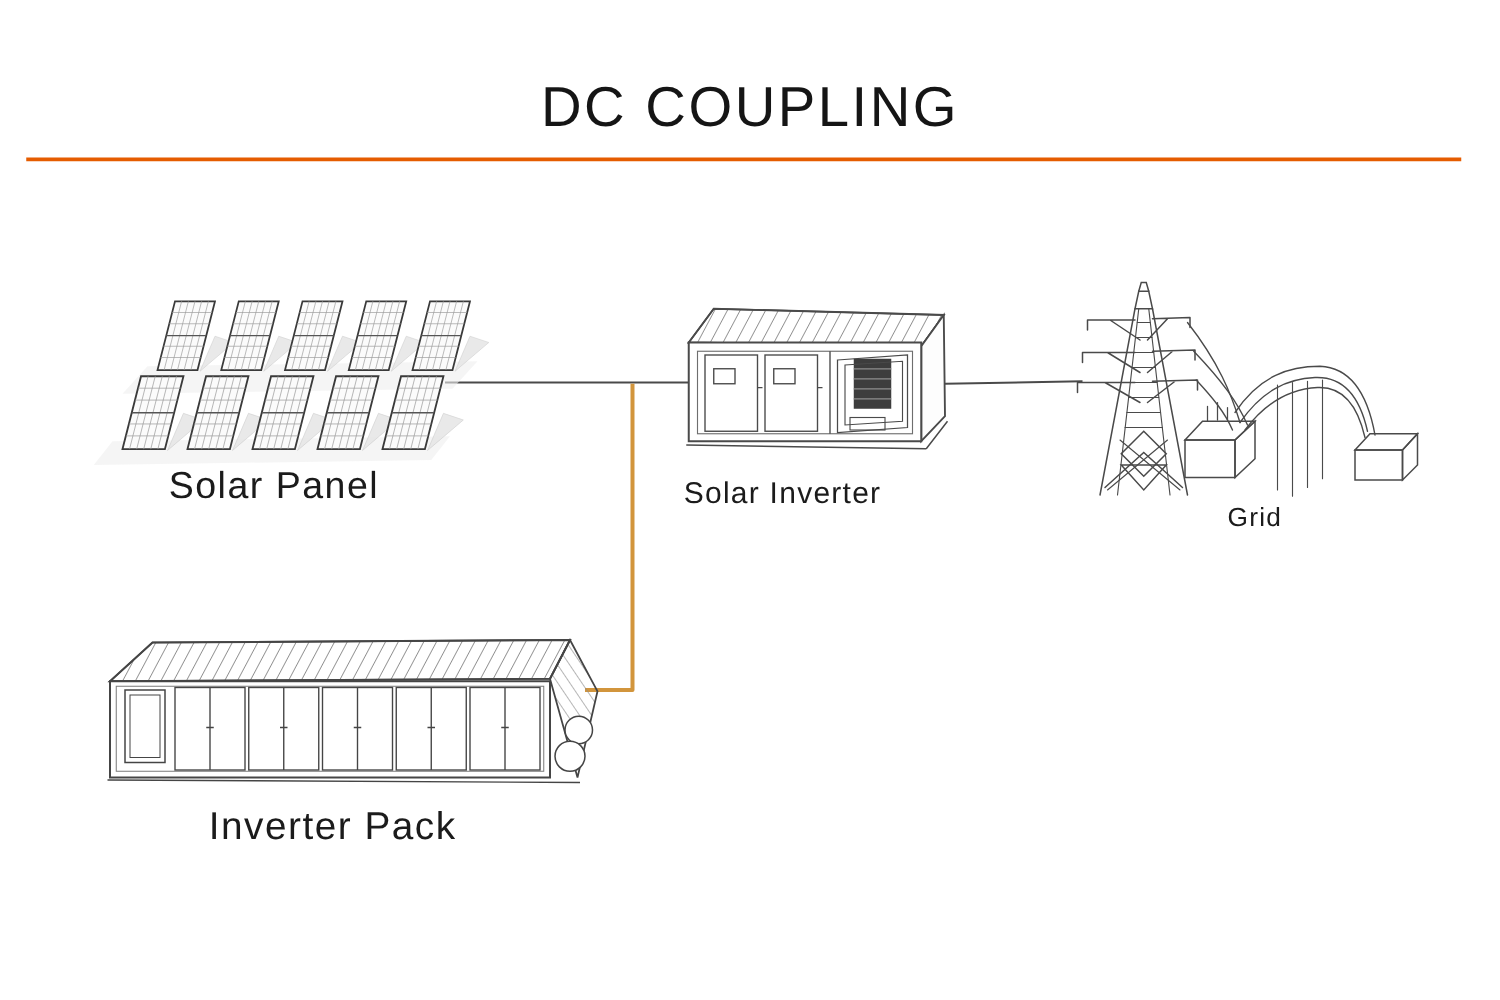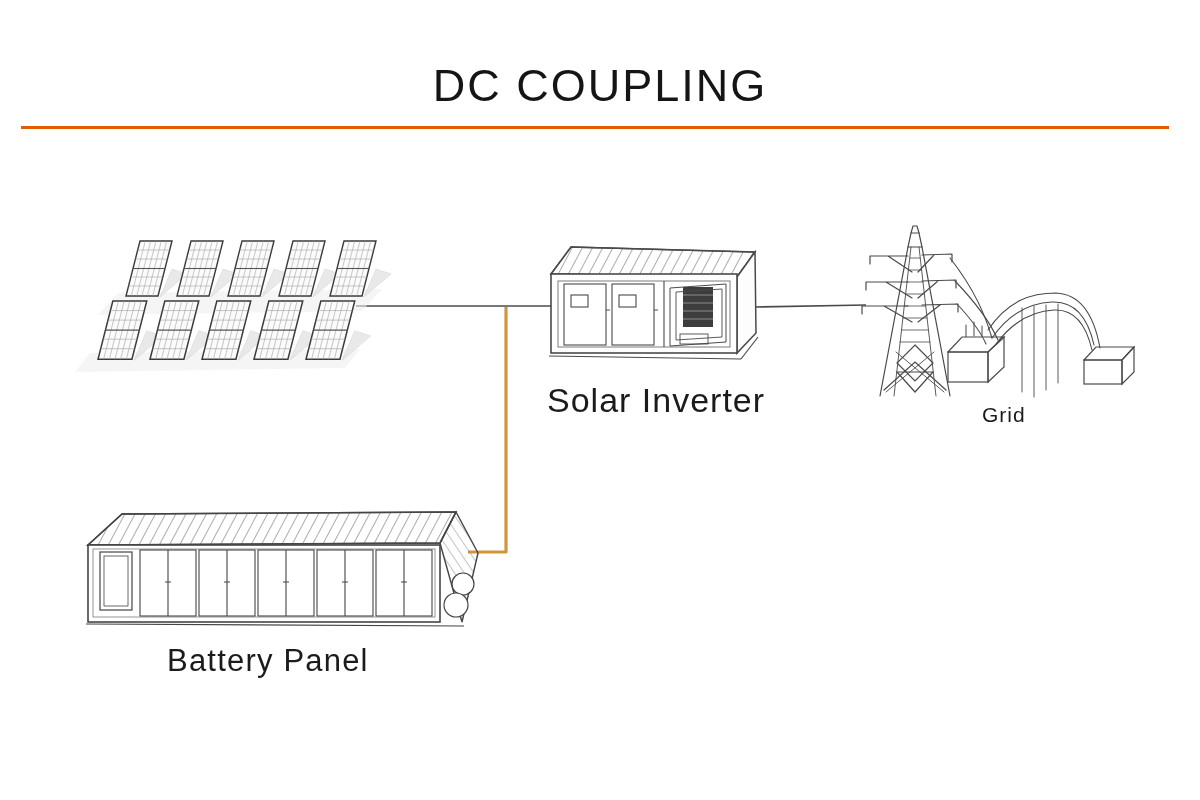--- a/index.html
+++ b/index.html
@@ -14,21 +14,21 @@
     white-space:nowrap;
   }
   .divider{
     position:absolute;left:21px;top:126px;width:1148px;height:3px;background:#e55c00;
   }
   .diagram-svg{position:absolute;left:0;top:0;}
   .node-label{
     position:absolute;color:#1b1b1b;white-space:nowrap;font-weight:400;
   }
   .label-solar-panel   {left:135px;top:372px;font-size:30px;letter-spacing:1.2px;}
-  .label-solar-inverter{left:547px;top:381px;font-size:34px;letter-spacing:1px;}
+  .label-solar-inverter{left:547px;top:381px;font-size:24px;letter-spacing:1px;}
   .label-grid          {left:982px;top:403px;font-size:21px;letter-spacing:1px;}
   .label-battery-pack  {left:167px;top:643px;font-size:31px;letter-spacing:1.2px;}
 </style>
 </head>
 <body>
 
 <div class="stage">
 
   <div class="title">DC COUPLING</div>
   <div class="divider"></div>
@@ -146,16 +146,17 @@
         <rect x="317" y="550" width="56" height="66"></rect>
           <path d="M345,550 V616 M342,582 h6"></path>
         <rect x="376" y="550" width="56" height="66"></rect>
           <path d="M404,550 V616 M401,582 h6"></path>
       </g>
       <circle cx="463" cy="584" r="11" fill="#ffffff" stroke-width="1.2"></circle>
       <circle cx="456" cy="605" r="12" fill="#ffffff" stroke-width="1.2"></circle>
     </g>
   </svg>
 
+  <div class="node-label label-solar-panel">Solar Panel</div>
   <div class="node-label label-solar-inverter">Solar Inverter</div>
   <div class="node-label label-grid">Grid</div>
-  <div class="node-label label-battery-pack">Battery Panel</div>
+  <div class="node-label label-battery-pack">Inverter Pack</div>
 </div>
 
 </body></html>

